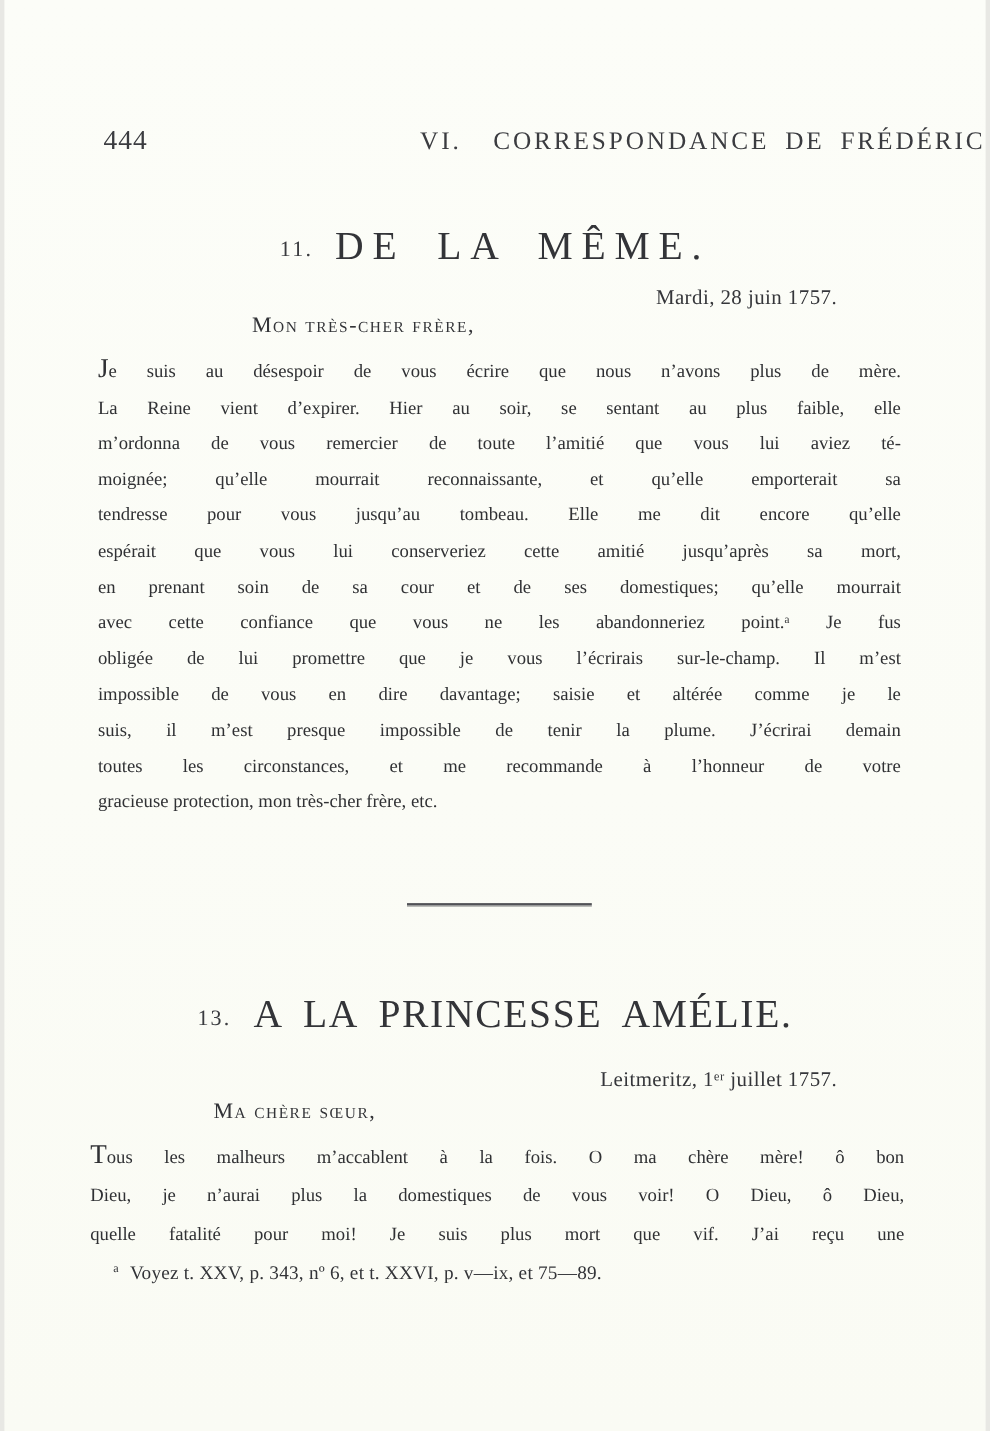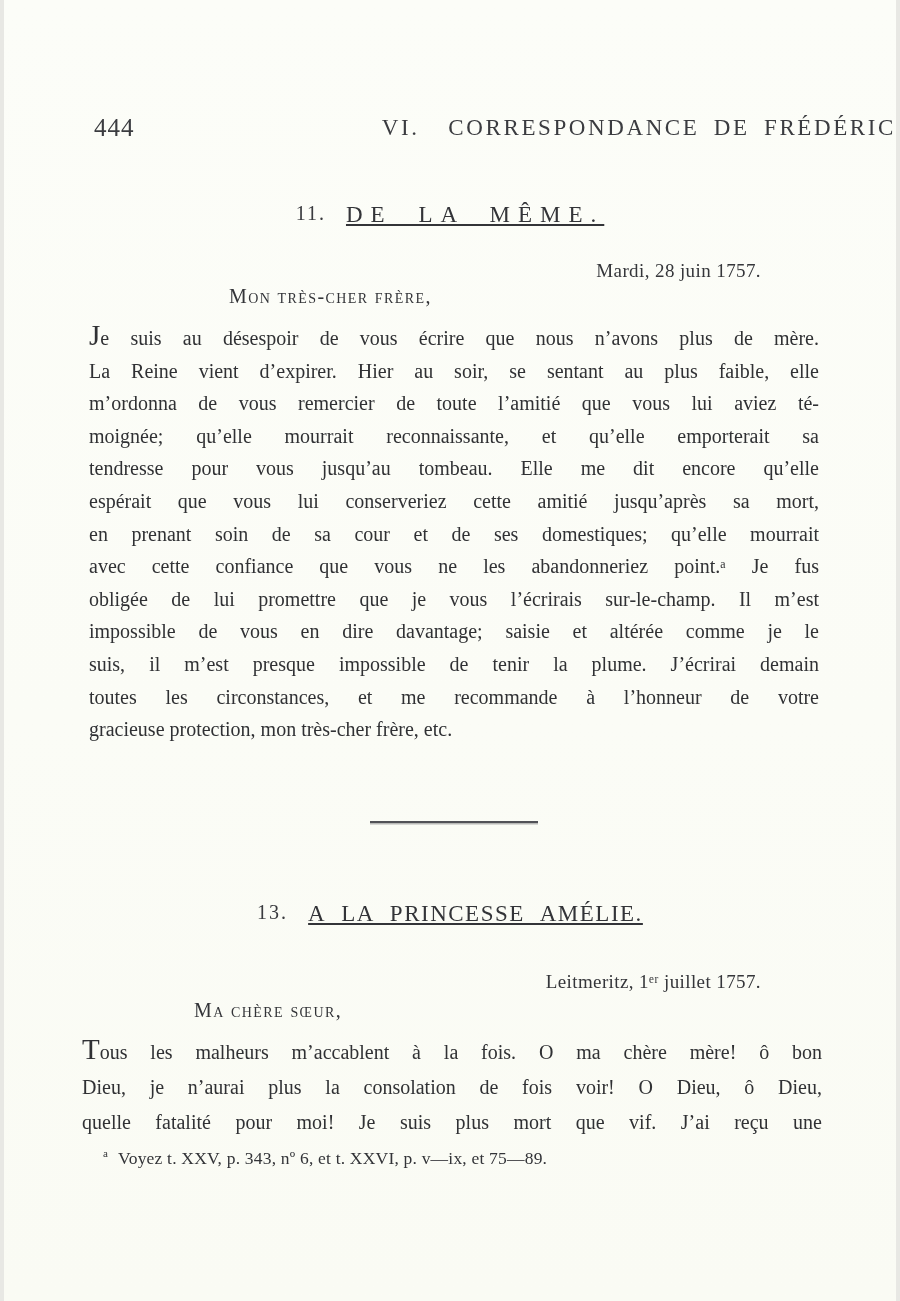--- a/index.html
+++ b/index.html
@@ -58,21 +58,21 @@
   }
   .lh-1 { top: 202px; }
   .lh-2 { top: 901px; }
   .h-num {
     font-size: 20px;
     letter-spacing: 2px;
     margin-right: 20px;
     vertical-align: 2px;
     color: #3a3b3f;
   }
-  .h-title { font-size: 23px; text-decoration: underline; }
+  .h-title { font-size: 36px; }
   .lh-1 .h-title { letter-spacing: 8px; word-spacing: 12px; }
   .lh-2 .h-title { letter-spacing: 1.5px; word-spacing: 9px; }
 
   
   .dateline {
     position: absolute;
     right: 135px;
     font-size: 19px;
     letter-spacing: 0.4px;
     color: #35363a;
@@ -85,21 +85,21 @@
     font-size: 20px;
     letter-spacing: 1.4px;
     color: #333438;
   }
   .s-1 { top: 285px; left: 205px; margin-left: 20px; }
   .s-2 { top: 999px; left: 190px; }
 
   
   .para {
     position: absolute;
-    font-size: 20px;
+    font-size: 17px;
     color: #303134;
   }
   .p-1 {
     top: 322px;
     left: 85px;
     width: 730px;
     line-height: 32.6px;
   }
   .p-2 {
     top: 1035px;
@@ -182,21 +182,21 @@
   <div class="letter-heading lh-2">
     <span class="h-num">13.</span><span class="h-title">A LA PRINCESSE AMÉLIE.</span>
   </div>
 
   <div class="dateline d-2">Leitmeritz, 1ᵉʳ juillet 1757.</div>
 
   <div class="salutation s-2">Ma chère sœur,</div>
 
   <div class="para p-2">
       <div class="line">Tous les malheurs m’accablent à la fois. O ma chère mère! ô bon</div>
-      <div class="line">Dieu, je n’aurai plus la consolation de fois voir! O Dieu, ô Dieu,</div>
+      <div class="line">Dieu, je n’aurai plus la domestiques de vous voir! O Dieu, ô Dieu,</div>
       <div class="line">quelle fatalité pour moi! Je suis plus mort que vif. J’ai reçu une</div>
     </div>
 
   <div class="footnote">
     <sup class="fn-marker">a</sup><span class="fn-text">Voyez t. XXV, p. 343, nº 6, et t. XXVI, p. v—ix, et 75—89.</span>
   </div>
 
 </div>
 
 </body></html>

